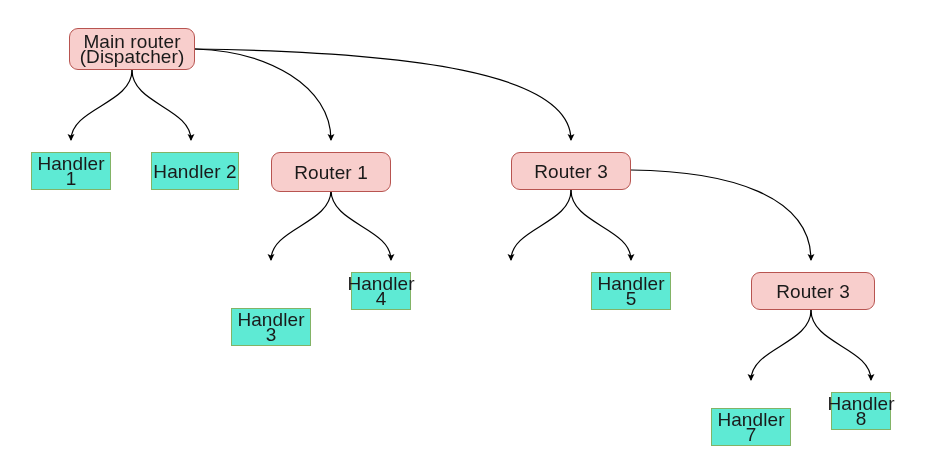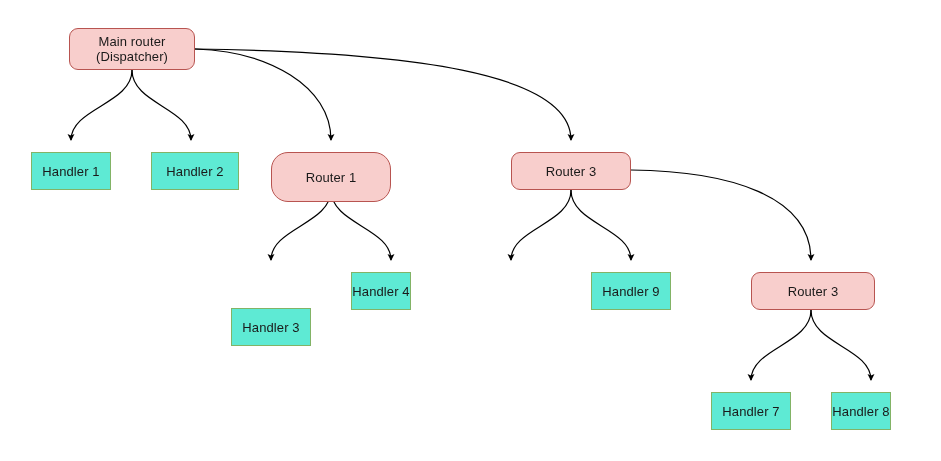--- a/index.html
+++ b/index.html
@@ -24,21 +24,21 @@
     width: 941px;
     height: 461px;
   }
   .node {
     position: absolute;
     box-sizing: border-box;
     display: flex;
     align-items: center;
     justify-content: center;
     text-align: center;
-    font-size: 13px;
+    font-size: 19px;
     line-height: 15px;
     color: #1a1a1a;
     letter-spacing: 0.1px;
     white-space: pre-line;
     z-index: 2;
   }
   .node.router {
     background: #f8cecc;
     border: 1px solid #b85450;
     border-radius: 9px;
@@ -85,46 +85,46 @@
   </div>
 
   <div class="node handler" style="left: 31px; top: 152px; width: 80px; height: 38px;">
     <span class="node-label">Handler 1</span>
   </div>
 
   <div class="node handler" style="left: 151px; top: 152px; width: 88px; height: 38px;">
     <span class="node-label">Handler 2</span>
   </div>
 
-  <div class="node router" style="left: 271px; top: 152px; width: 120px; height: 50px; border-radius: 17px;">
+  <div class="node router" style="left: 271px; top: 152px; width: 120px; height: 40px;">
     <span class="node-label">Router 1</span>
   </div>
 
   <div class="node router" style="left: 511px; top: 152px; width: 120px; height: 38px;">
     <span class="node-label">Router 3</span>
   </div>
 
   <div class="node handler" style="left: 231px; top: 272px; width: 80px; height: 38px; margin-top: 36px;">
     <span class="node-label">Handler 3</span>
   </div>
 
   <div class="node handler" style="left: 351px; top: 272px; width: 60px; height: 38px;">
     <span class="node-label">Handler 4</span>
   </div>
 
 
   <div class="node handler" style="left: 591px; top: 272px; width: 80px; height: 38px;">
-    <span class="node-label">Handler 9</span>
+    <span class="node-label">Handler 5</span>
   </div>
 
   <div class="node router" style="left: 751px; top: 272px; width: 124px; height: 38px;">
     <span class="node-label">Router 3</span>
   </div>
 
-  <div class="node handler" style="left: 711px; top: 392px; width: 80px; height: 38px;">
+  <div class="node handler" style="left: 711px; top: 408px; width: 80px; height: 38px;">
     <span class="node-label">Handler 7</span>
   </div>
 
   <div class="node handler" style="left: 831px; top: 392px; width: 60px; height: 38px;">
     <span class="node-label">Handler 8</span>
   </div>
 
 </div>
 
 </body></html>

